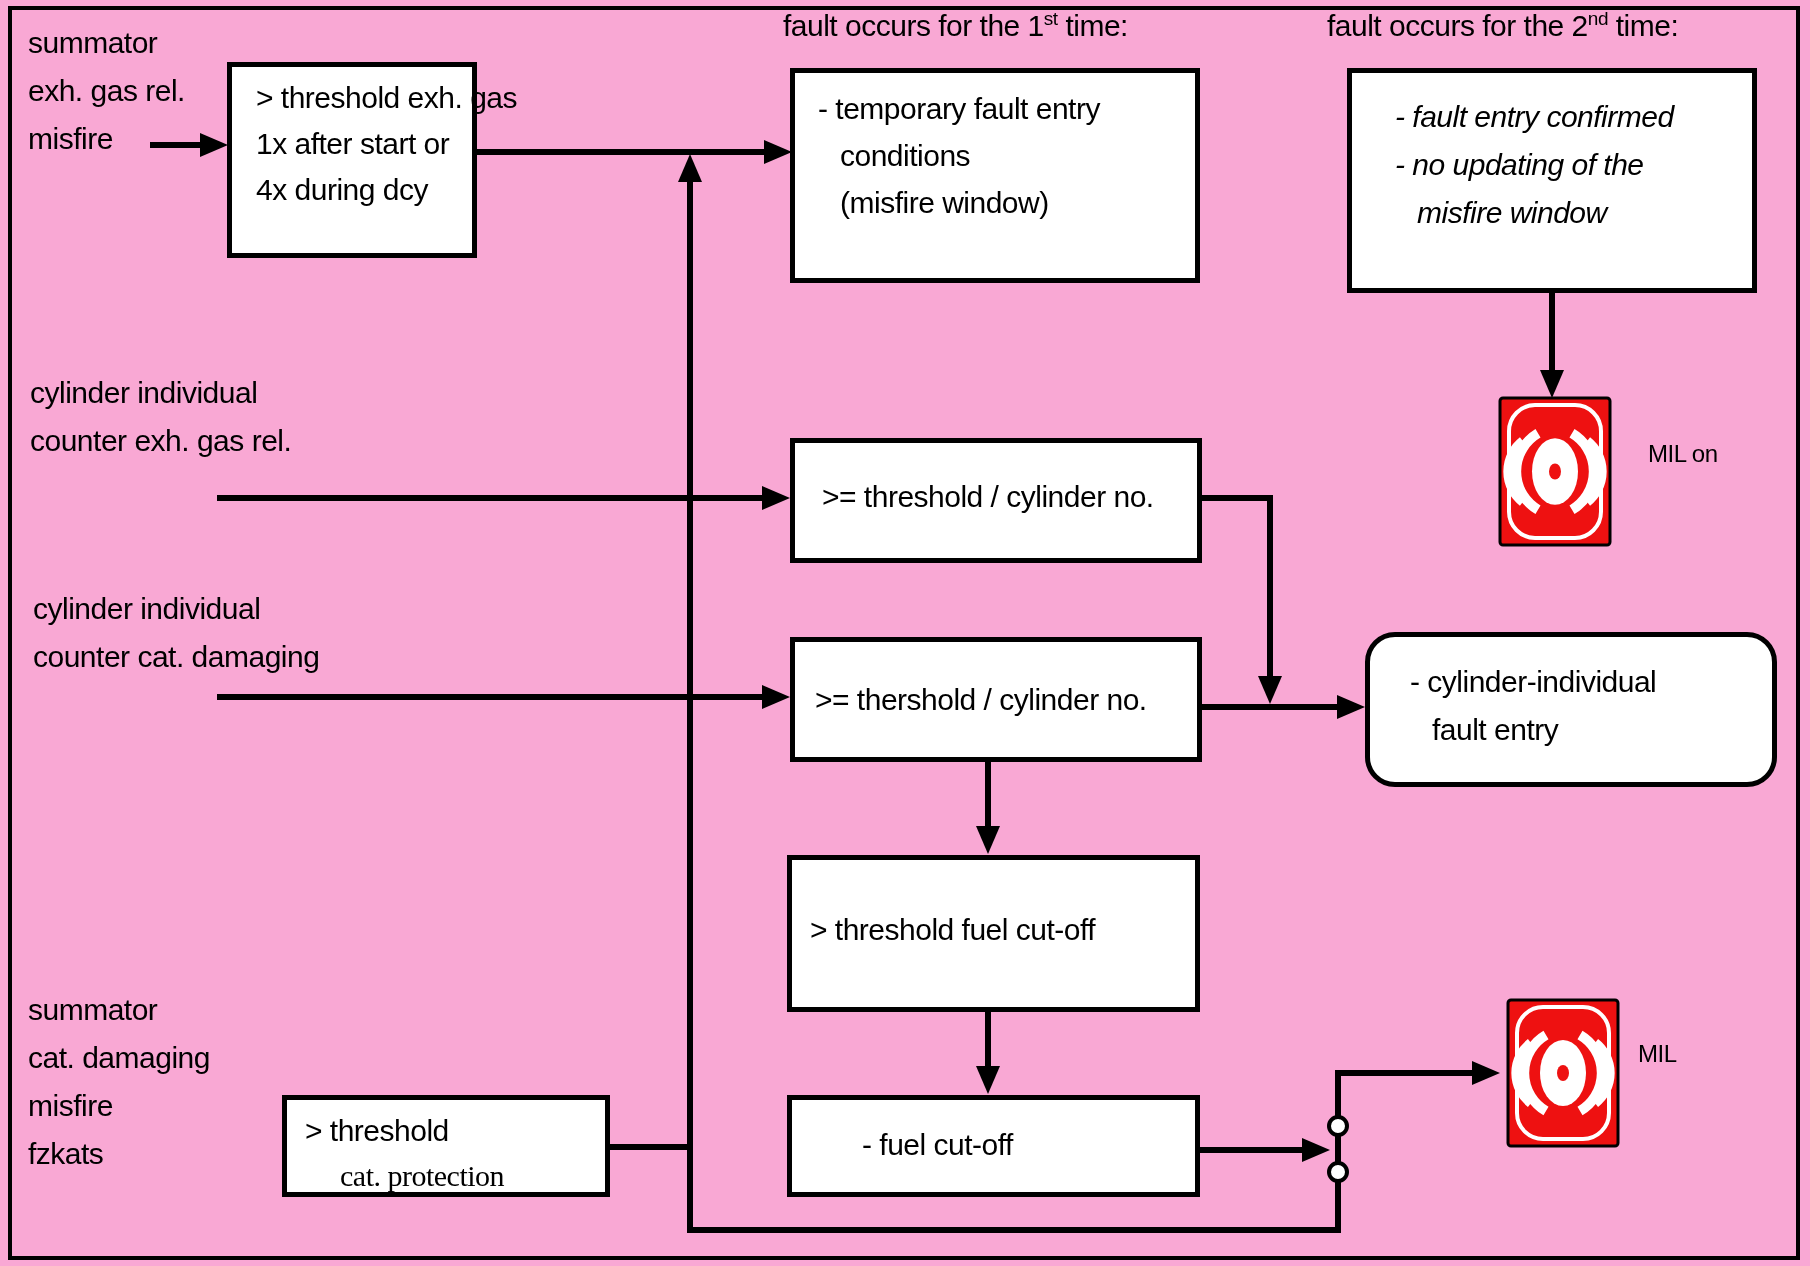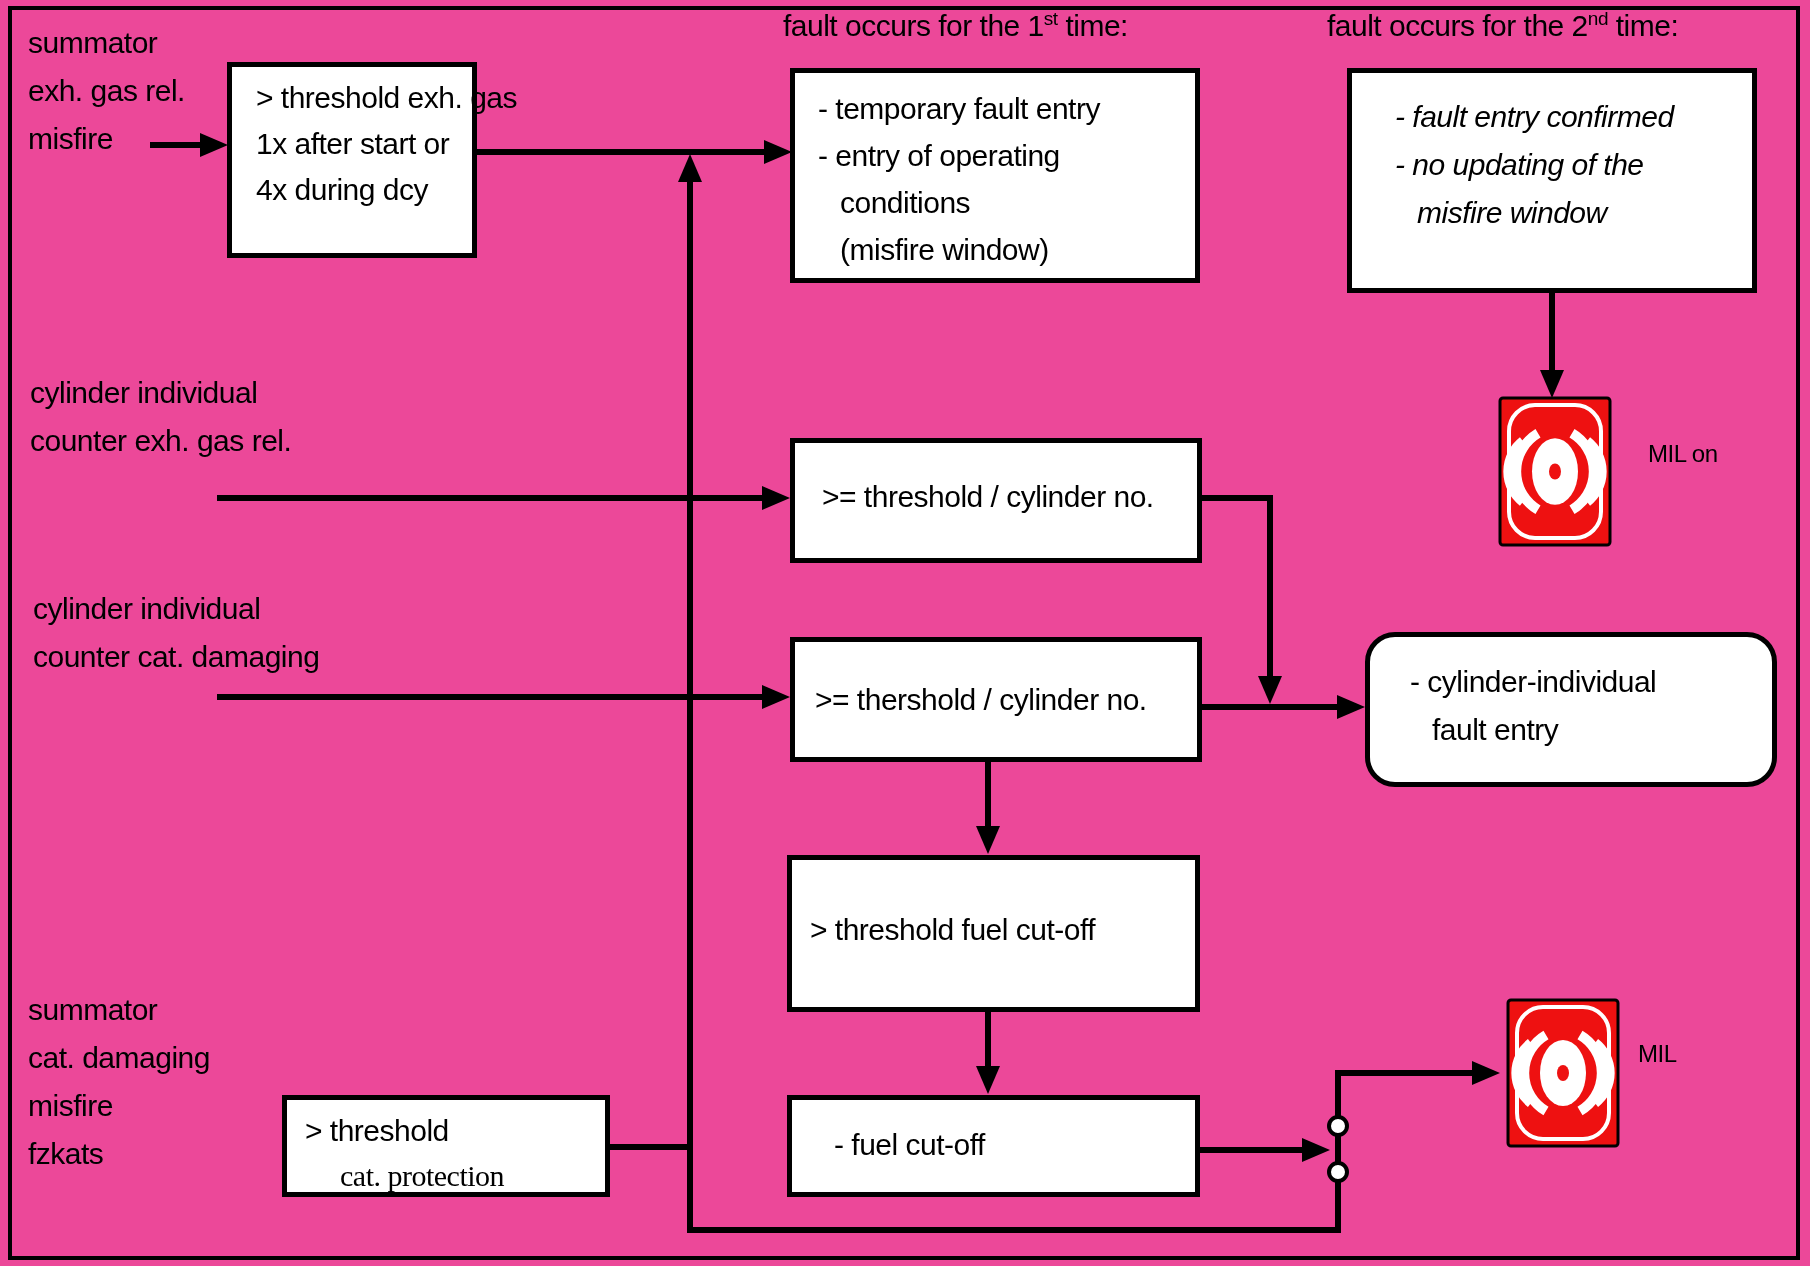--- a/index.html
+++ b/index.html
@@ -1,17 +1,17 @@
 <!DOCTYPE html>
 <html><head>
 <meta charset="utf-8">
 <style>
   html,body { margin:0; padding:0; background:#fff; }
   .canvas {
-    position:relative; width:1810px; height:1266px; background:#ec4899;
+    position:relative; width:1810px; height:1266px; background:#f9a8d4;
     font-family:"Liberation Sans", sans-serif; color:#000; overflow:hidden;
   }
   .frame {
     position:absolute; left:8px; top:6px; width:1784px; height:1246px;
     border:4px solid #000;
   }
   .conn { position:absolute; left:0; top:0; pointer-events:none; }
   .box {
     position:absolute; border:5px solid #000; box-sizing:border-box;
     background:#fff; font-size:30px; letter-spacing:-0.5px; white-space:nowrap;
@@ -33,21 +33,21 @@
   #boxA { left:227px; top:62px;  width:250px; height:196px; padding:8px 0 0 24px; }
   #boxA .line { line-height:46px; }
   #boxB { left:790px; top:68px;  width:410px; height:215px; padding:12px 0 0 23px; }
   #boxC { left:1347px; top:68px; width:410px; height:225px; padding:20px 0 0 43px;font-style:italic; }
   #boxC .line { line-height:48px; }
   #boxD { left:790px; top:438px; width:412px; height:125px; padding:30px 0 0 27px; }
   #boxE { left:790px; top:637px; width:412px; height:125px; padding:34px 0 0 20px; }
   #boxH { left:1365px; top:632px; width:412px; height:155px; padding:21px 0 0 40px;border-radius:30px; }
   #boxH .line { line-height:48px; }
   #boxF { left:787px; top:855px; width:413px; height:157px; padding:46px 0 0 18px; }
-  #boxG { left:787px; top:1095px; width:413px; height:102px; padding:21px 0 0 42px; }
+  #boxG { left:787px; top:1095px; width:413px; height:102px; padding:21px 0 0 70px; }
   #boxI { left:282px; top:1095px; width:328px; height:102px; padding:8px 0 0 18px; }
   #boxI .line { line-height:45px; }
 </style>
 </head>
 <body>
 
 <div class="canvas">
 
   <div class="frame"></div>
 
@@ -144,21 +144,20 @@
   </div>
 
   <div class="box" id="boxA">
     <div class="line">&gt; threshold exh. gas</div>
     <div class="line">1x after start or</div>
     <div class="line">4x during dcy</div>
   </div>
 
   <div class="box" id="boxB">
     <div class="line">- temporary fault entry</div>
-    <div class="line">- entry of operating</div>
     <div class="line ind22">conditions</div>
     <div class="line ind22">(misfire window)</div>
   </div>
 
   <div class="box" id="boxC">
     <div class="line">- fault entry confirmed</div>
     <div class="line">- no updating of the</div>
     <div class="line ind22">misfire window</div>
   </div>
 

